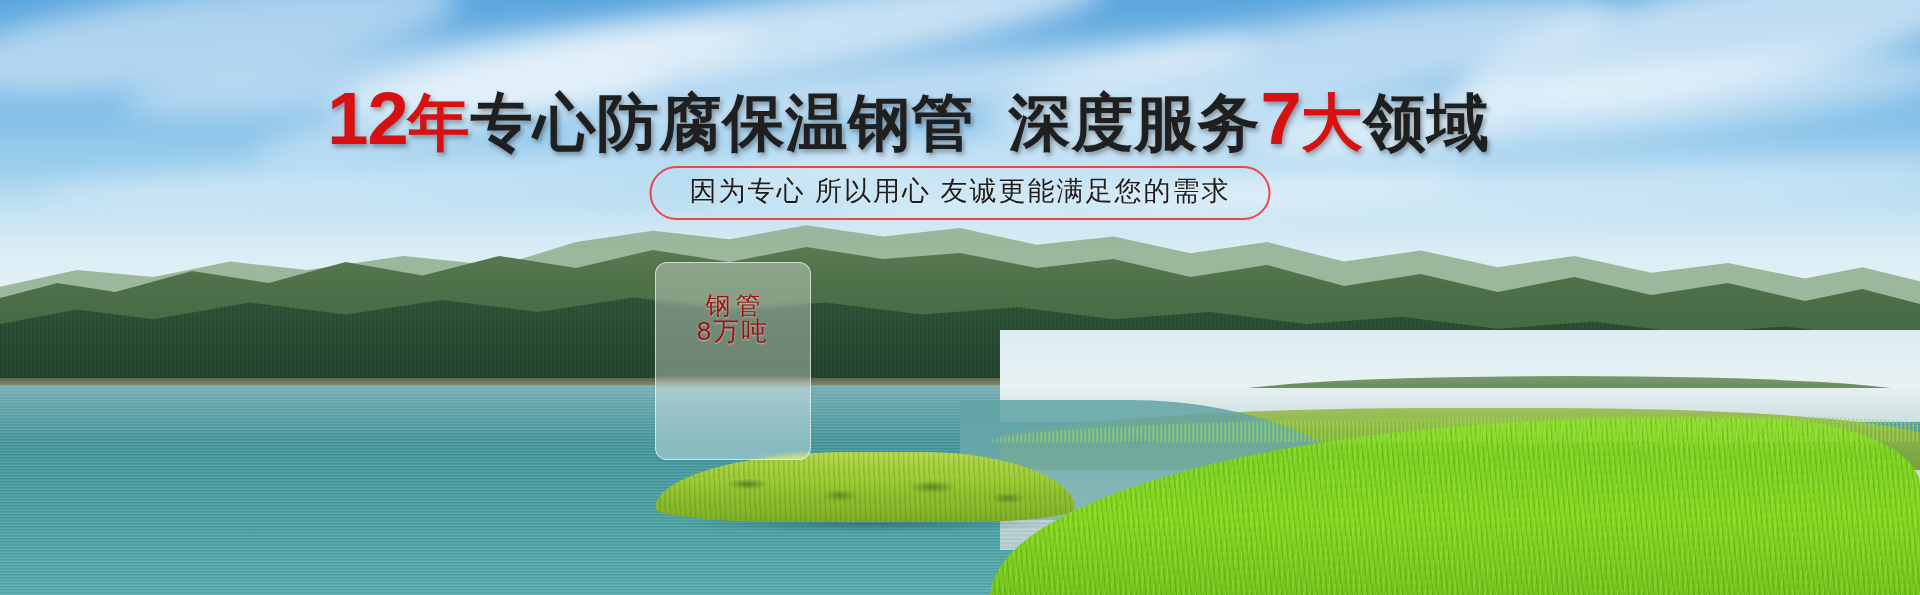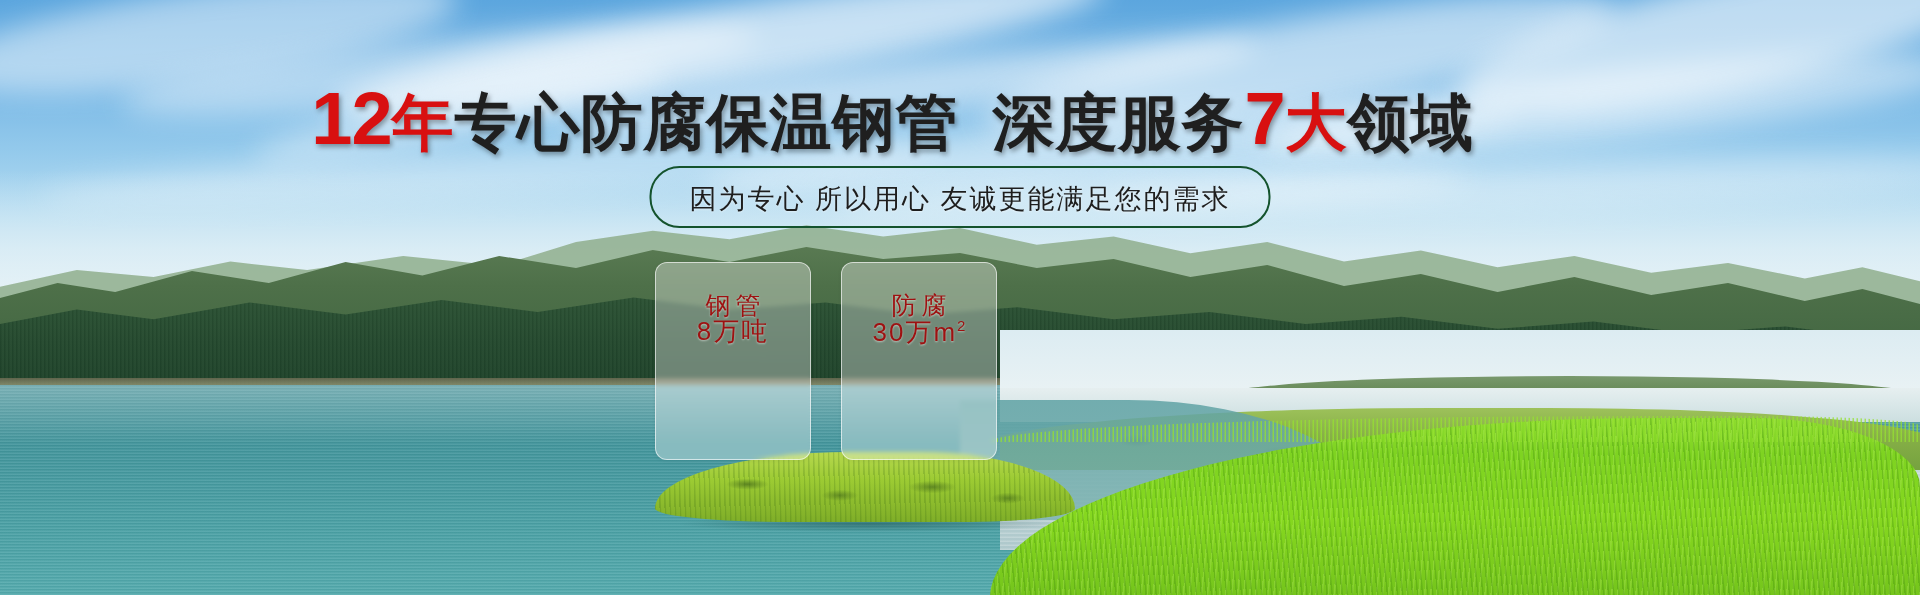--- a/index.html
+++ b/index.html
@@ -180,40 +180,40 @@
       radial-gradient(ellipse 24px 8px at 84% 66%,rgba(45,80,20,.45),transparent 70%),
       repeating-linear-gradient(88deg,rgba(40,90,15,.18) 0px,rgba(40,90,15,.18) 1px,transparent 2px,transparent 5px);
   }
   .island-shadow{
     position:absolute;left:680px;top:516px;width:380px;height:16px;
     background:radial-gradient(ellipse at center,rgba(25,70,70,.45),transparent 72%);
   }
 
   
   .headline{
-    position:absolute;left:0;top:82px;width:1785px;
+    position:absolute;left:16px;top:82px;width:1785px;
     text-align:center;
     white-space:nowrap;
     font-size:62px;
     font-weight:bold;
     line-height:1;
     letter-spacing:1px;
     text-shadow:2px 3px 5px rgba(0,0,0,.35);
   }
   .hl-red{color:#d81010;}
   .hl-dark{color:#1f1f1f;}
   .hl-num{font-size:74px;letter-spacing:-1px;}
   .hl-gap{display:inline-block;width:34px;}
 
   
   .pill{
     position:absolute;left:50%;top:166px;transform:translateX(-50%);
-    border:2px solid #14532d;
+    border:2px solid #ef4444;
     border-radius:30px;
-    padding:17px 38px 11px;
+    padding:9px 38px 11px;
     background:transparent;
     white-space:nowrap;
   }
   .pill-text{
     font-size:27px;
     color:#1e1e1e;
     letter-spacing:2px;
     line-height:1.1;
     text-shadow:0 1px 2px rgba(255,255,255,.45);
   }
@@ -317,21 +317,17 @@
     <span class="pill-text">因为专心 所以用心  友诚更能满足您的需求</span>
   </div>
 
   <div class="cards">
 
     <div class="card">
       <div class="card-title">钢管</div>
       <div class="card-value"><span>8万吨</span></div>
     </div>
 
-    <div class="card">
-      <div class="card-title">防腐</div>
-      <div class="card-value"><span>30万m</span><sup>2</sup></div>
-    </div>
 
 
   </div>
 
 </div>
 
 </body></html>

